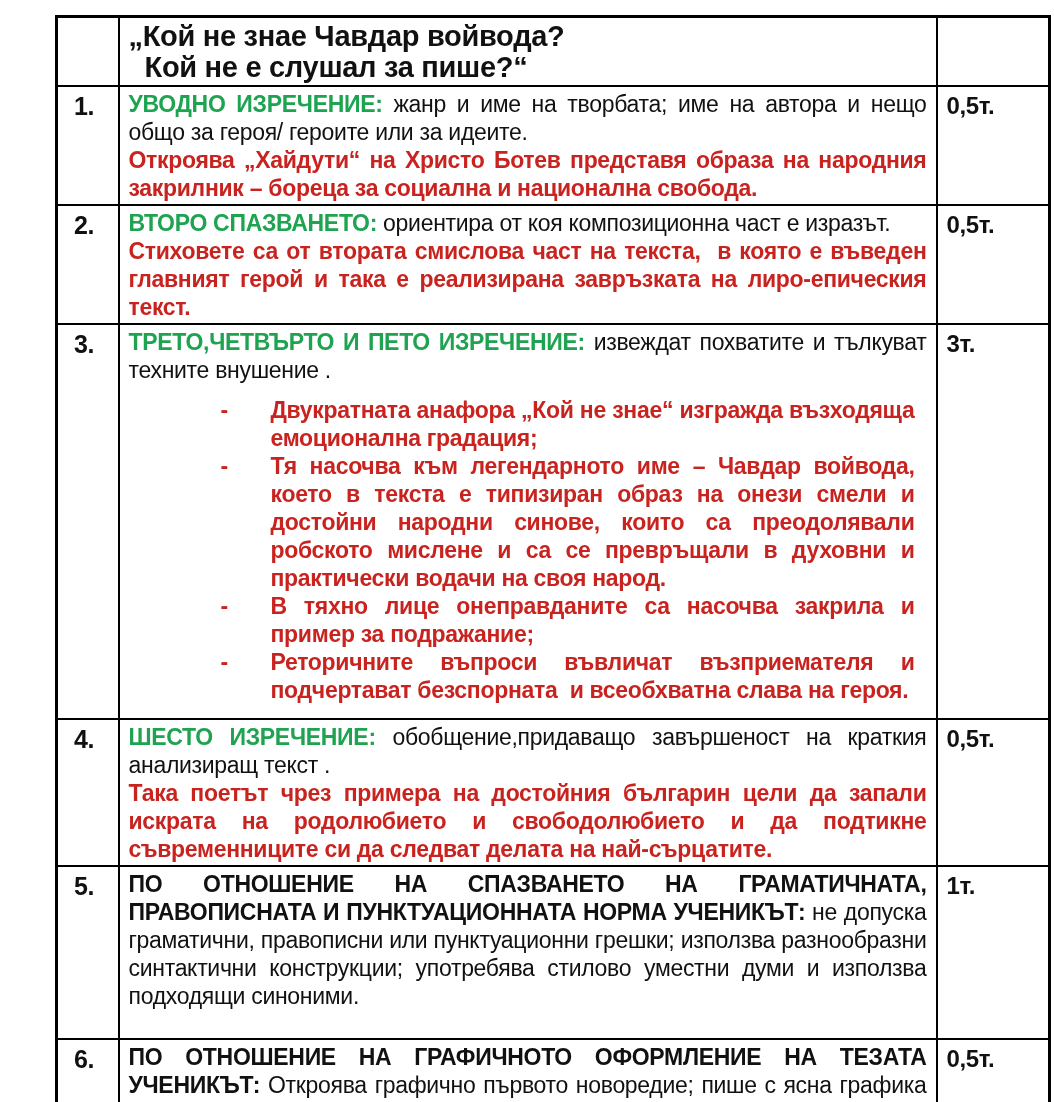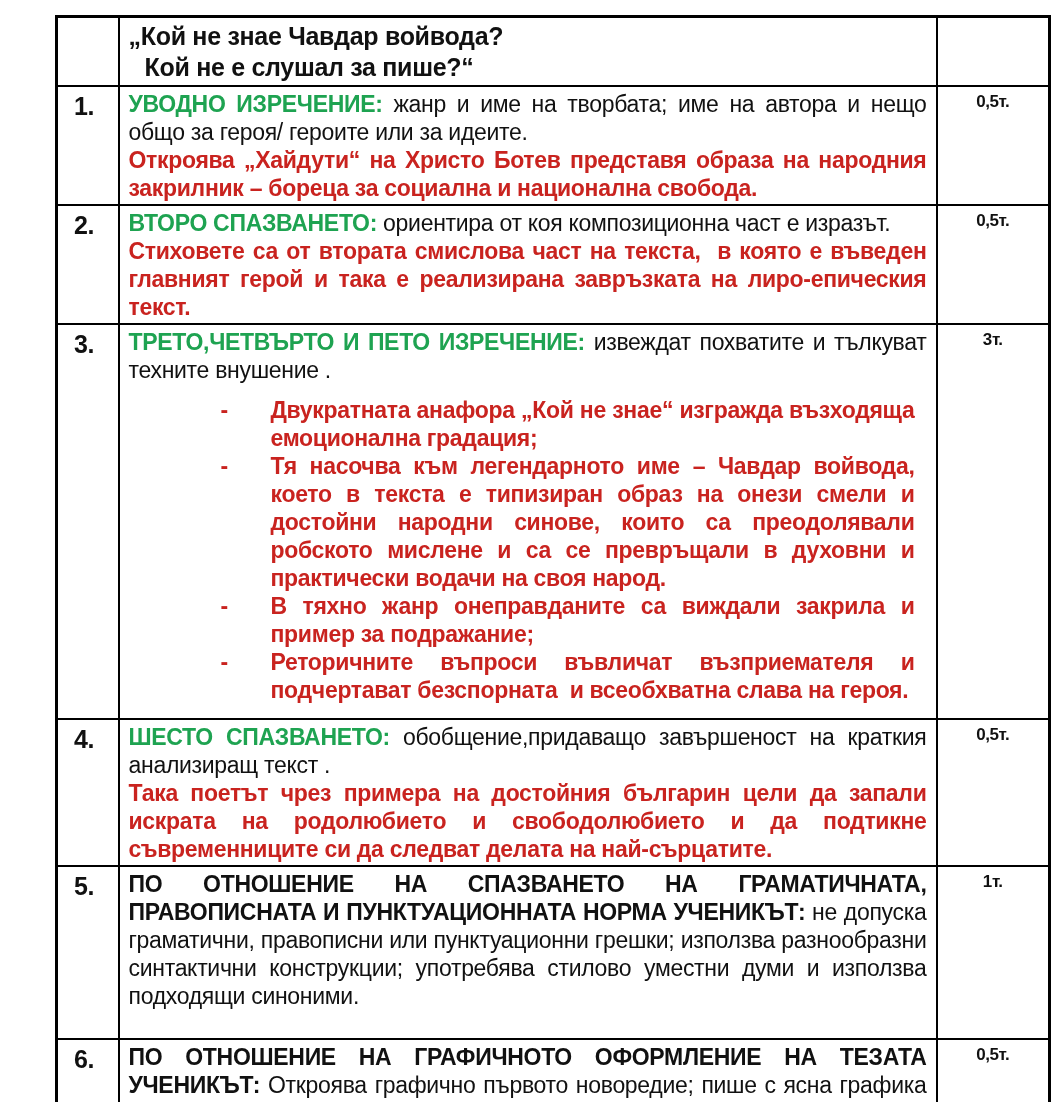--- a/index.html
+++ b/index.html
@@ -34,35 +34,34 @@
 
   td.num{
     font-weight:bold;
     font-size:25px;
     padding-left:16px;
     padding-top:5px;
     letter-spacing:-0.3px;
   }
   td.pts{
     font-weight:bold;
-    font-size:17px;
+    font-size:24px;
     padding-top:5px;
     letter-spacing:-0.4px;
     white-space:nowrap;
-    text-align:center;
   }
   td.body{
     font-size:23px;
     line-height:28px;
     letter-spacing:-0.3px;
   }
   .para{margin:0;text-align:justify;}
   .hdr{
     font-weight:bold;
-    font-size:25px;
+    font-size:29px;
     line-height:31px;
     text-align:left;
   }
   .hdr2{padding-left:16px;}
   .green{color:var(--green);font-weight:bold;}
   .red{color:var(--red);font-weight:bold;}
   .bold{font-weight:bold;margin-top:8px;}
   ul.bullets{
     list-style:none;
     margin:12px;
@@ -133,32 +132,32 @@
 
     <tr class="rh-3">
       <td class="num">3.</td>
       <td class="body">
         <p class="para">
           <span class="green">ТРЕТО,ЧЕТВЪРТО И ПЕТО ИЗРЕЧЕНИЕ:</span><span> извеждат похватите и тълкуват техните внушение .</span>
         </p>
         <ul class="bullets">
           <li>Двукратната анафора „Кой не знае“ изгражда възходяща емоционална градация;</li>
           <li>Тя насочва към легендарното име – Чавдар войвода, което в текста е типизиран образ на онези смели и достойни народни синове, които са преодолявали робското мислене и са се превръщали в духовни и практически водачи на своя народ.</li>
-          <li>В тяхно жанр онеправданите са виждали закрила и пример за подражание;</li>
+          <li>В тяхно лице онеправданите са насочва закрила и пример за подражание;</li>
           <li>Реторичните въпроси въвличат възприемателя и подчертават безспорната&nbsp; и всеобхватна слава на героя.</li>
         </ul>
       </td>
       <td class="pts">3т.</td>
     </tr>
 
     <tr class="rh-4">
       <td class="num">4.</td>
       <td class="body">
         <p class="para">
-          <span class="green">ШЕСТО СПАЗВАНЕТО:</span><span> обобщение,придаващо завършеност на краткия анализиращ текст .</span>
+          <span class="green">ШЕСТО ИЗРЕЧЕНИЕ:</span><span> обобщение,придаващо завършеност на краткия анализиращ текст .</span>
         </p>
         <p class="para red">Така поетът чрез примера на достойния българин цели да запали искрата на родолюбието и свободолюбието и да подтикне съвременниците си да следват делата на най-сърцатите.</p>
       </td>
       <td class="pts">0,5т.</td>
     </tr>
 
     <tr class="rh-5">
       <td class="num">5.</td>
       <td class="body">
         <p class="para">

